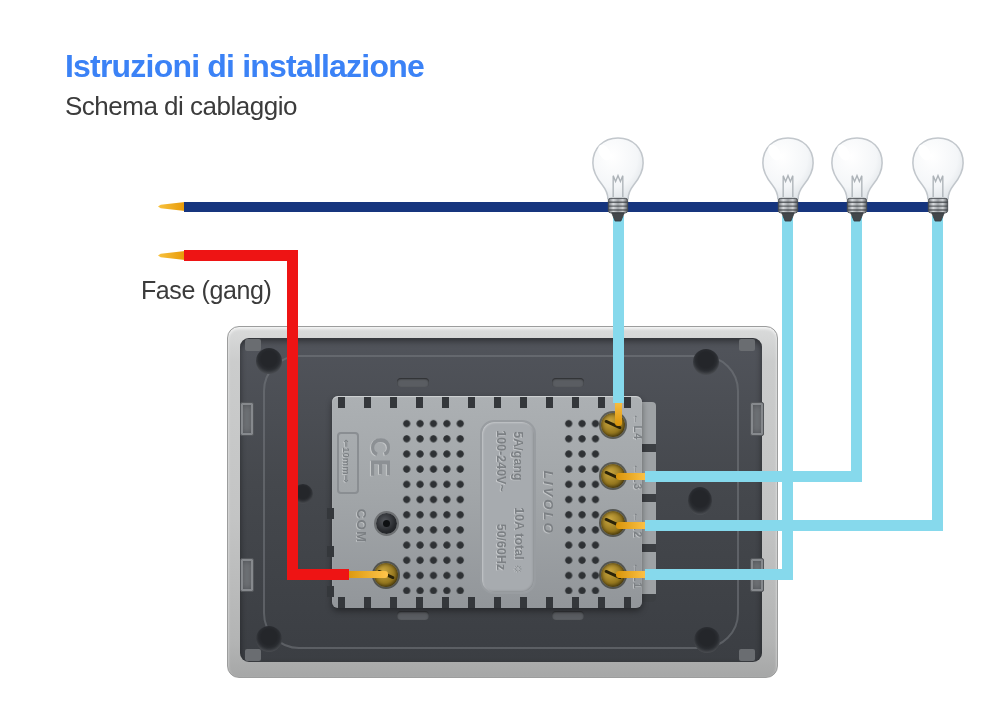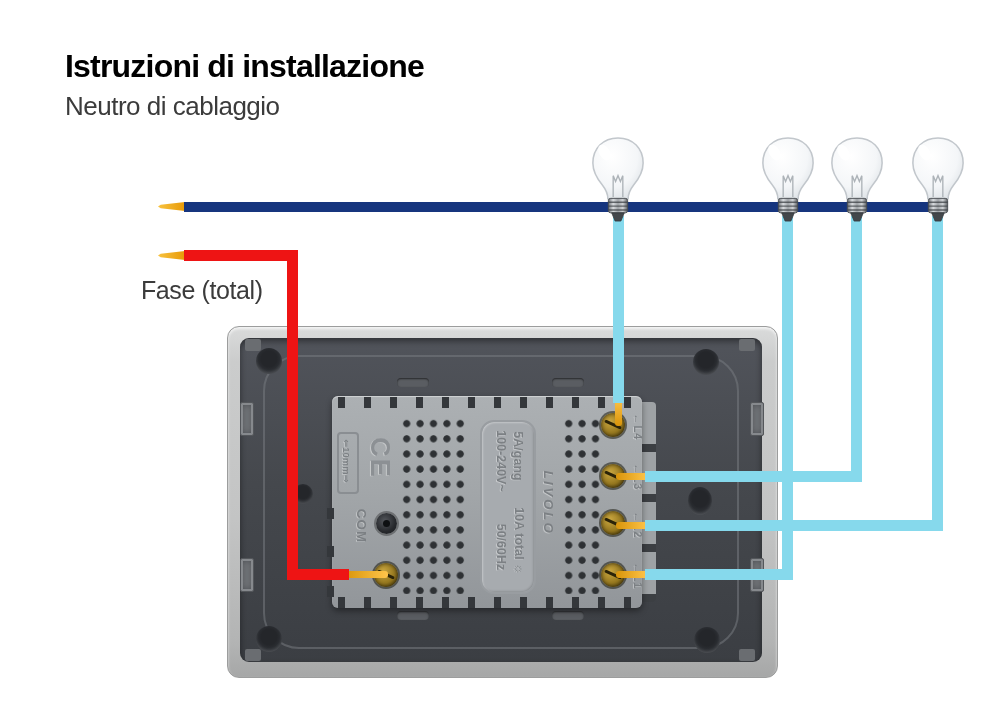--- a/index.html
+++ b/index.html
@@ -1,20 +1,20 @@
 <!DOCTYPE html>
 <html><head>
 <meta charset="utf-8">
 <style>
   html,body{margin:0;padding:0;background:#fff;}
   .stage{position:relative;width:1000px;height:728px;background:#ffffff;overflow:hidden;
          font-family:"Liberation Sans","DejaVu Sans",sans-serif;}
   .abs{position:absolute;}
   
-  .title{left:65px;top:48px;font-size:32px;font-weight:bold;letter-spacing:-0.8px;color:#000000;}
+  .title{left:65px;top:48px;font-size:32px;font-weight:bold;letter-spacing:-0.8px;color:#3b82f6;}
   .subtitle{left:65px;top:91px;font-size:26px;letter-spacing:-0.5px;color:#3B3B3B;}
   .wlabel{font-size:25px;letter-spacing:-0.4px;color:#3B3B3B;z-index:50;}
   
   .seg{position:absolute;}
   .neutral{background:#16357E;z-index:20;}
   .phase{background:#EE1414;z-index:32;}
   .load{background:#86D9EC;z-index:30;}
   .tipL{position:absolute;width:27px;height:9px;z-index:19;
         background:linear-gradient(90deg,#F7C23F,#E89A07);
         clip-path:polygon(100% 0,10% 30%,0 50%,10% 70%,100% 100%);}
@@ -66,22 +66,22 @@
   .tlab{font-size:11px;letter-spacing:1px;}
   
   .bulb{position:absolute;width:58px;height:89px;z-index:40;}
 </style>
 </head>
 <body>
 
 <div class="stage">
 
   <div class="abs title">Istruzioni di installazione</div>
-  <div class="abs subtitle">Neutro di cablaggio</div>
-  <div class="abs wlabel" style="left:141px;top:276px;">Fase (total)</div>
+  <div class="abs subtitle">Schema di cablaggio</div>
+  <div class="abs wlabel" style="left:141px;top:276px;">Fase (gang)</div>
 
   <div>
     <div class="tipL" style="left:158px;top:202px;"></div>
     <div class="seg neutral" style="left:184px;top:202px;width:752px;height:10px;"></div>
   </div>
 
   <div>
     <div class="tipL" style="left:158px;top:251px;"></div>
     <div class="seg phase" style="left:184px;top:250px;width:114px;height:11px;"></div>
     <div class="seg phase" style="left:287px;top:250px;width:11px;height:330px;"></div>

